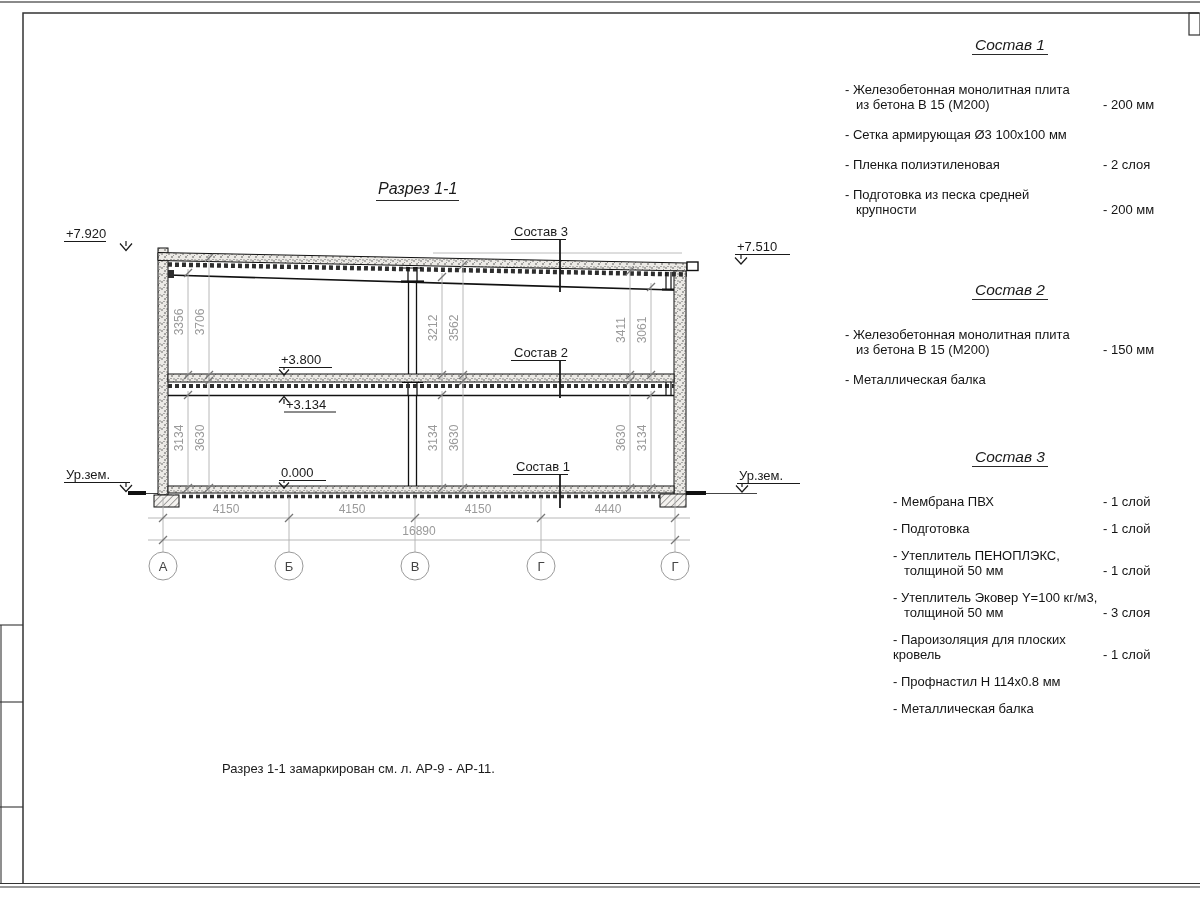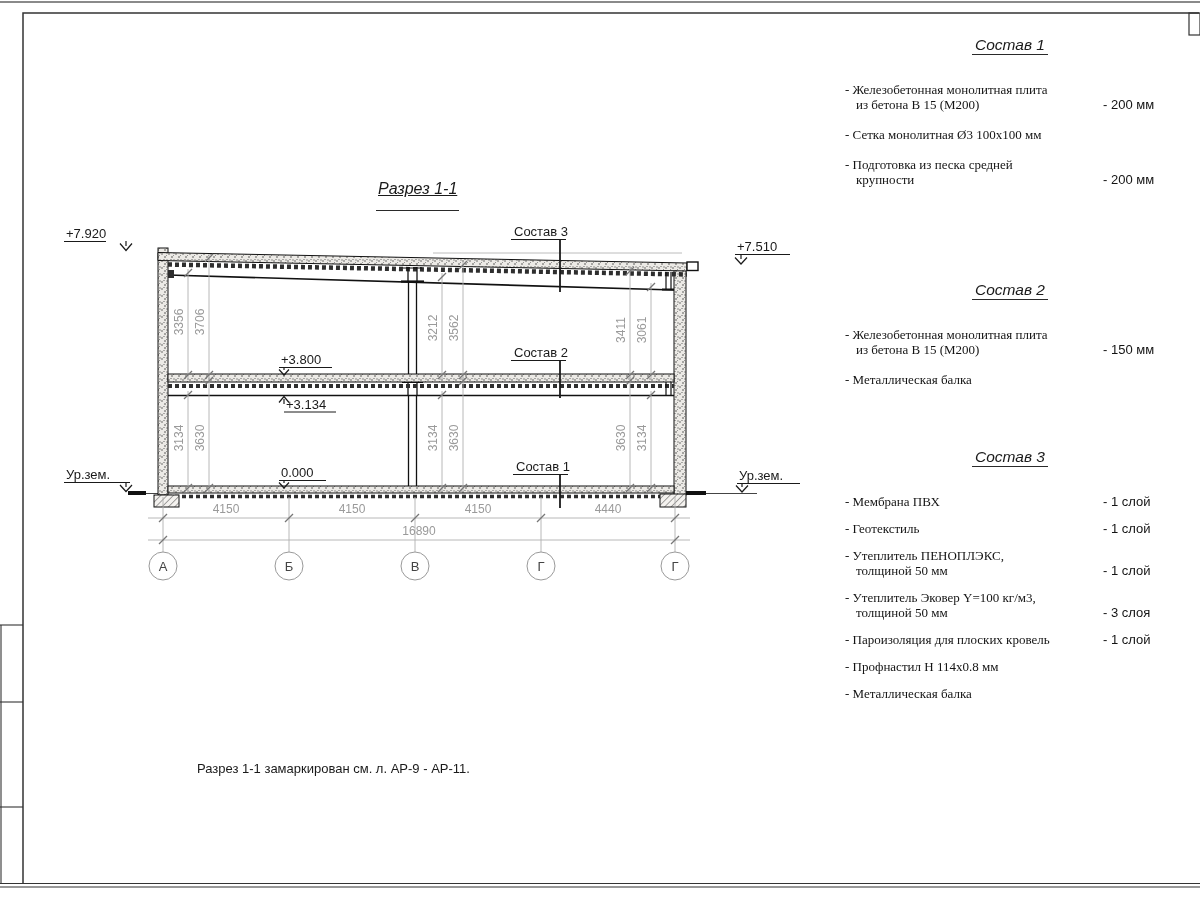--- a/index.html
+++ b/index.html
@@ -5,37 +5,37 @@
   html,body{margin:0;padding:0;background:#fff;}
   .sheet{
     position:relative;width:1200px;height:900px;background:#ffffff;overflow:hidden;
     font-family:"Liberation Sans", sans-serif;color:#1a1a1a;
   }
   .sheet svg{position:absolute;left:0;top:0;}
   svg text{font-family:"Liberation Sans", sans-serif;}
   .dwg-title{
     position:absolute;left:376px;top:180px;font-style:italic;font-size:16px;color:#1a1a1a;
   }
-  .dwg-title span{display:inline-block;border-bottom:1.5px solid #2a2a2a;padding:0 2px 12px 2px;text-decoration:underline;}
+  .dwg-title span{display:inline-block;border-bottom:1.5px solid #2a2a2a;padding:0 2px 2px 2px;}
   .panel{position:absolute;left:845px;top:0;width:330px;font-size:13px;line-height:15px;color:#141414;}
   .sec{position:absolute;left:0;width:330px;}
   .sec-1{top:37px;}
   .sec-2{top:282px;}
   .sec-3{top:449px;}
   .sec h3{
     margin:0 0 27px 0;font-size:15.5px;font-weight:normal;font-style:italic;text-align:center;color:#1a1a1a;
   }
   .sec h3 span{display:inline-block;border-bottom:1.2px solid #2a2a2a;padding:0 3px 2px 3px;}
   .item{display:flex;align-items:flex-end;margin-bottom:15px;}
-  .sec-3 .item{margin-bottom:12px;}
-  .item .txt{flex:1 1 auto;font-family:Liberation Serif, serif;}
+  .sec-3 .item{margin-bottom:12px;margin-left:48px;}
+  .item .txt{flex:1 1 auto;}
   .item .l2{padding-left:11px;}
   .item .l2:empty{display:none;}
   .item .val{flex:0 0 72px;margin-left:2px;white-space:nowrap;}
-  .note{position:absolute;left:197px;top:761px;font-size:13px;color:#1a1a1a;}
+  .note{position:absolute;left:222px;top:761px;font-size:13px;color:#1a1a1a;}
 </style>
 </head>
 <body>
 
 <div class="sheet">
 
   <svg width="1200" height="900" viewBox="0 0 1200 900">
     <defs>
       <pattern id="speck" width="7" height="7" patternUnits="userSpaceOnUse">
         <rect width="7" height="7" fill="#eceae6"></rect>
@@ -314,23 +314,29 @@
       <h3><span>Состав 1</span></h3>
       <div class="item">
         <div class="txt">
             <div class="l1">- Железобетонная  монолитная плита</div>
             <div class="l2">из бетона В 15 (М200)</div>
           </div>
         <div class="val">- 200 мм</div>
       </div>
       <div class="item">
         <div class="txt">
-            <div class="l1">- Сетка монолитная Ø3 100х100 мм</div>
+            <div class="l1">- Сетка армирующая Ø3 100х100 мм</div>
           </div>
         <div class="val"></div>
+      </div>
+      <div class="item">
+        <div class="txt">
+            <div class="l1">- Пленка полиэтиленовая</div>
+          </div>
+        <div class="val">-  2 слоя</div>
       </div>
       <div class="item">
         <div class="txt">
             <div class="l1">- Подготовка из песка средней</div>
             <div class="l2">крупности</div>
           </div>
         <div class="val">- 200 мм</div>
       </div>
     </div>
 
@@ -354,21 +360,21 @@
     <div class="sec sec-3">
       <h3><span>Состав 3</span></h3>
       <div class="item">
         <div class="txt">
             <div class="l1">- Мембрана ПВХ</div>
           </div>
         <div class="val">- 1 слой</div>
       </div>
       <div class="item">
         <div class="txt">
-            <div class="l1">- Геотекстиль</div>
+            <div class="l1">- Подготовка</div>
           </div>
         <div class="val">- 1 слой</div>
       </div>
       <div class="item">
         <div class="txt">
             <div class="l1">- Утеплитель ПЕНОПЛЭКС,</div>
             <div class="l2">толщиной 50 мм</div>
           </div>
         <div class="val">- 1 слой</div>
       </div>

